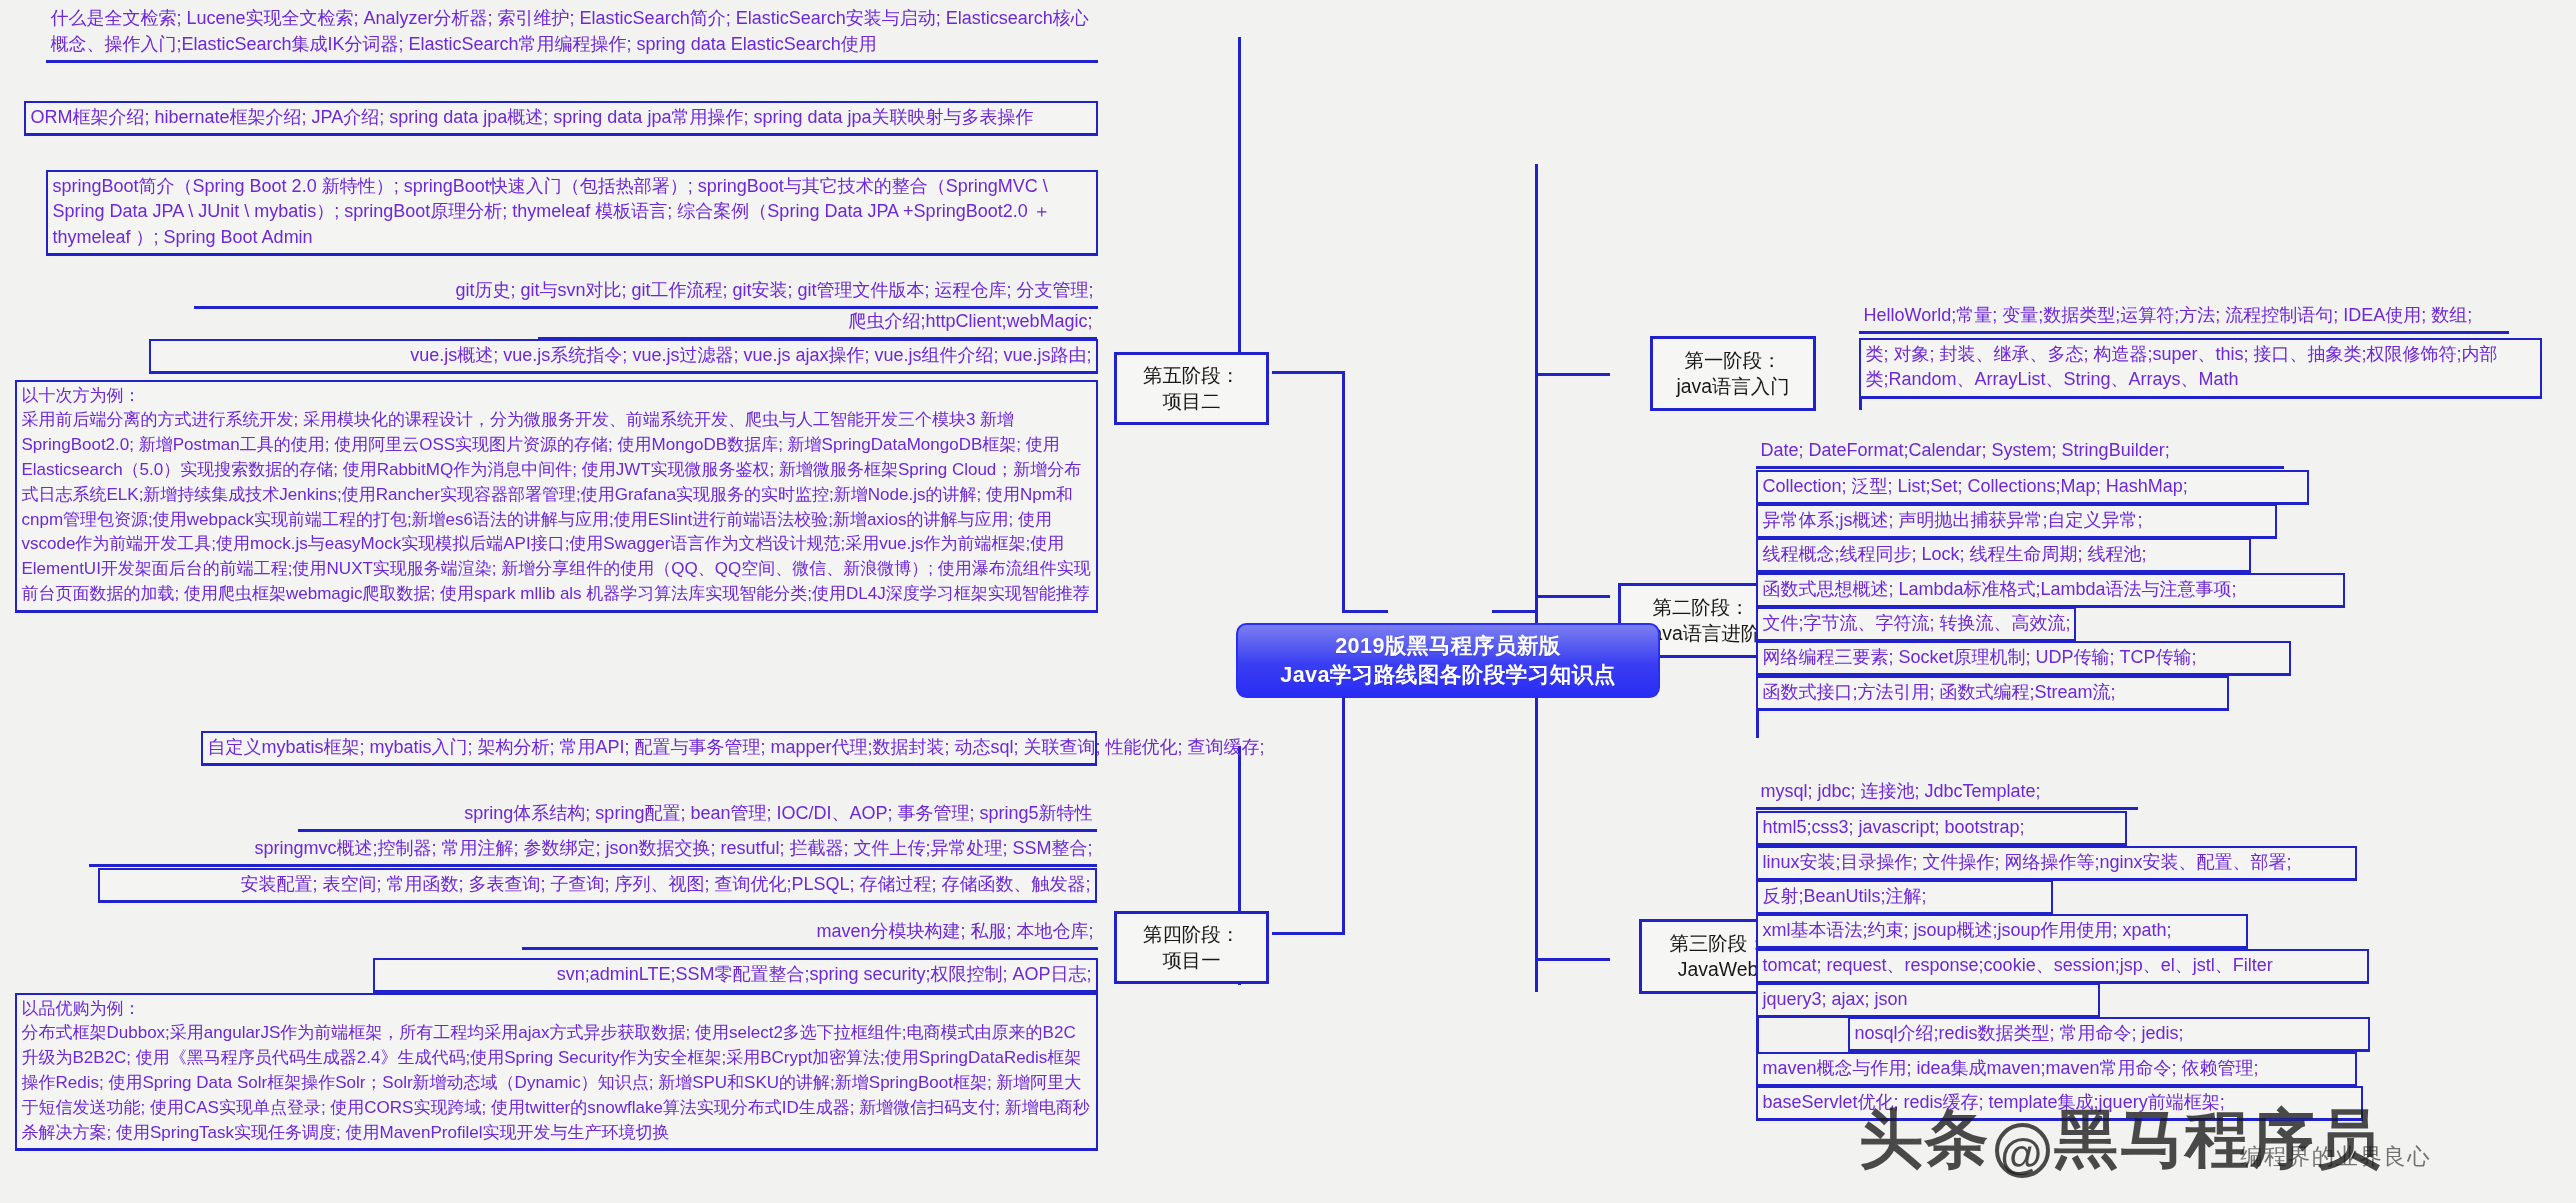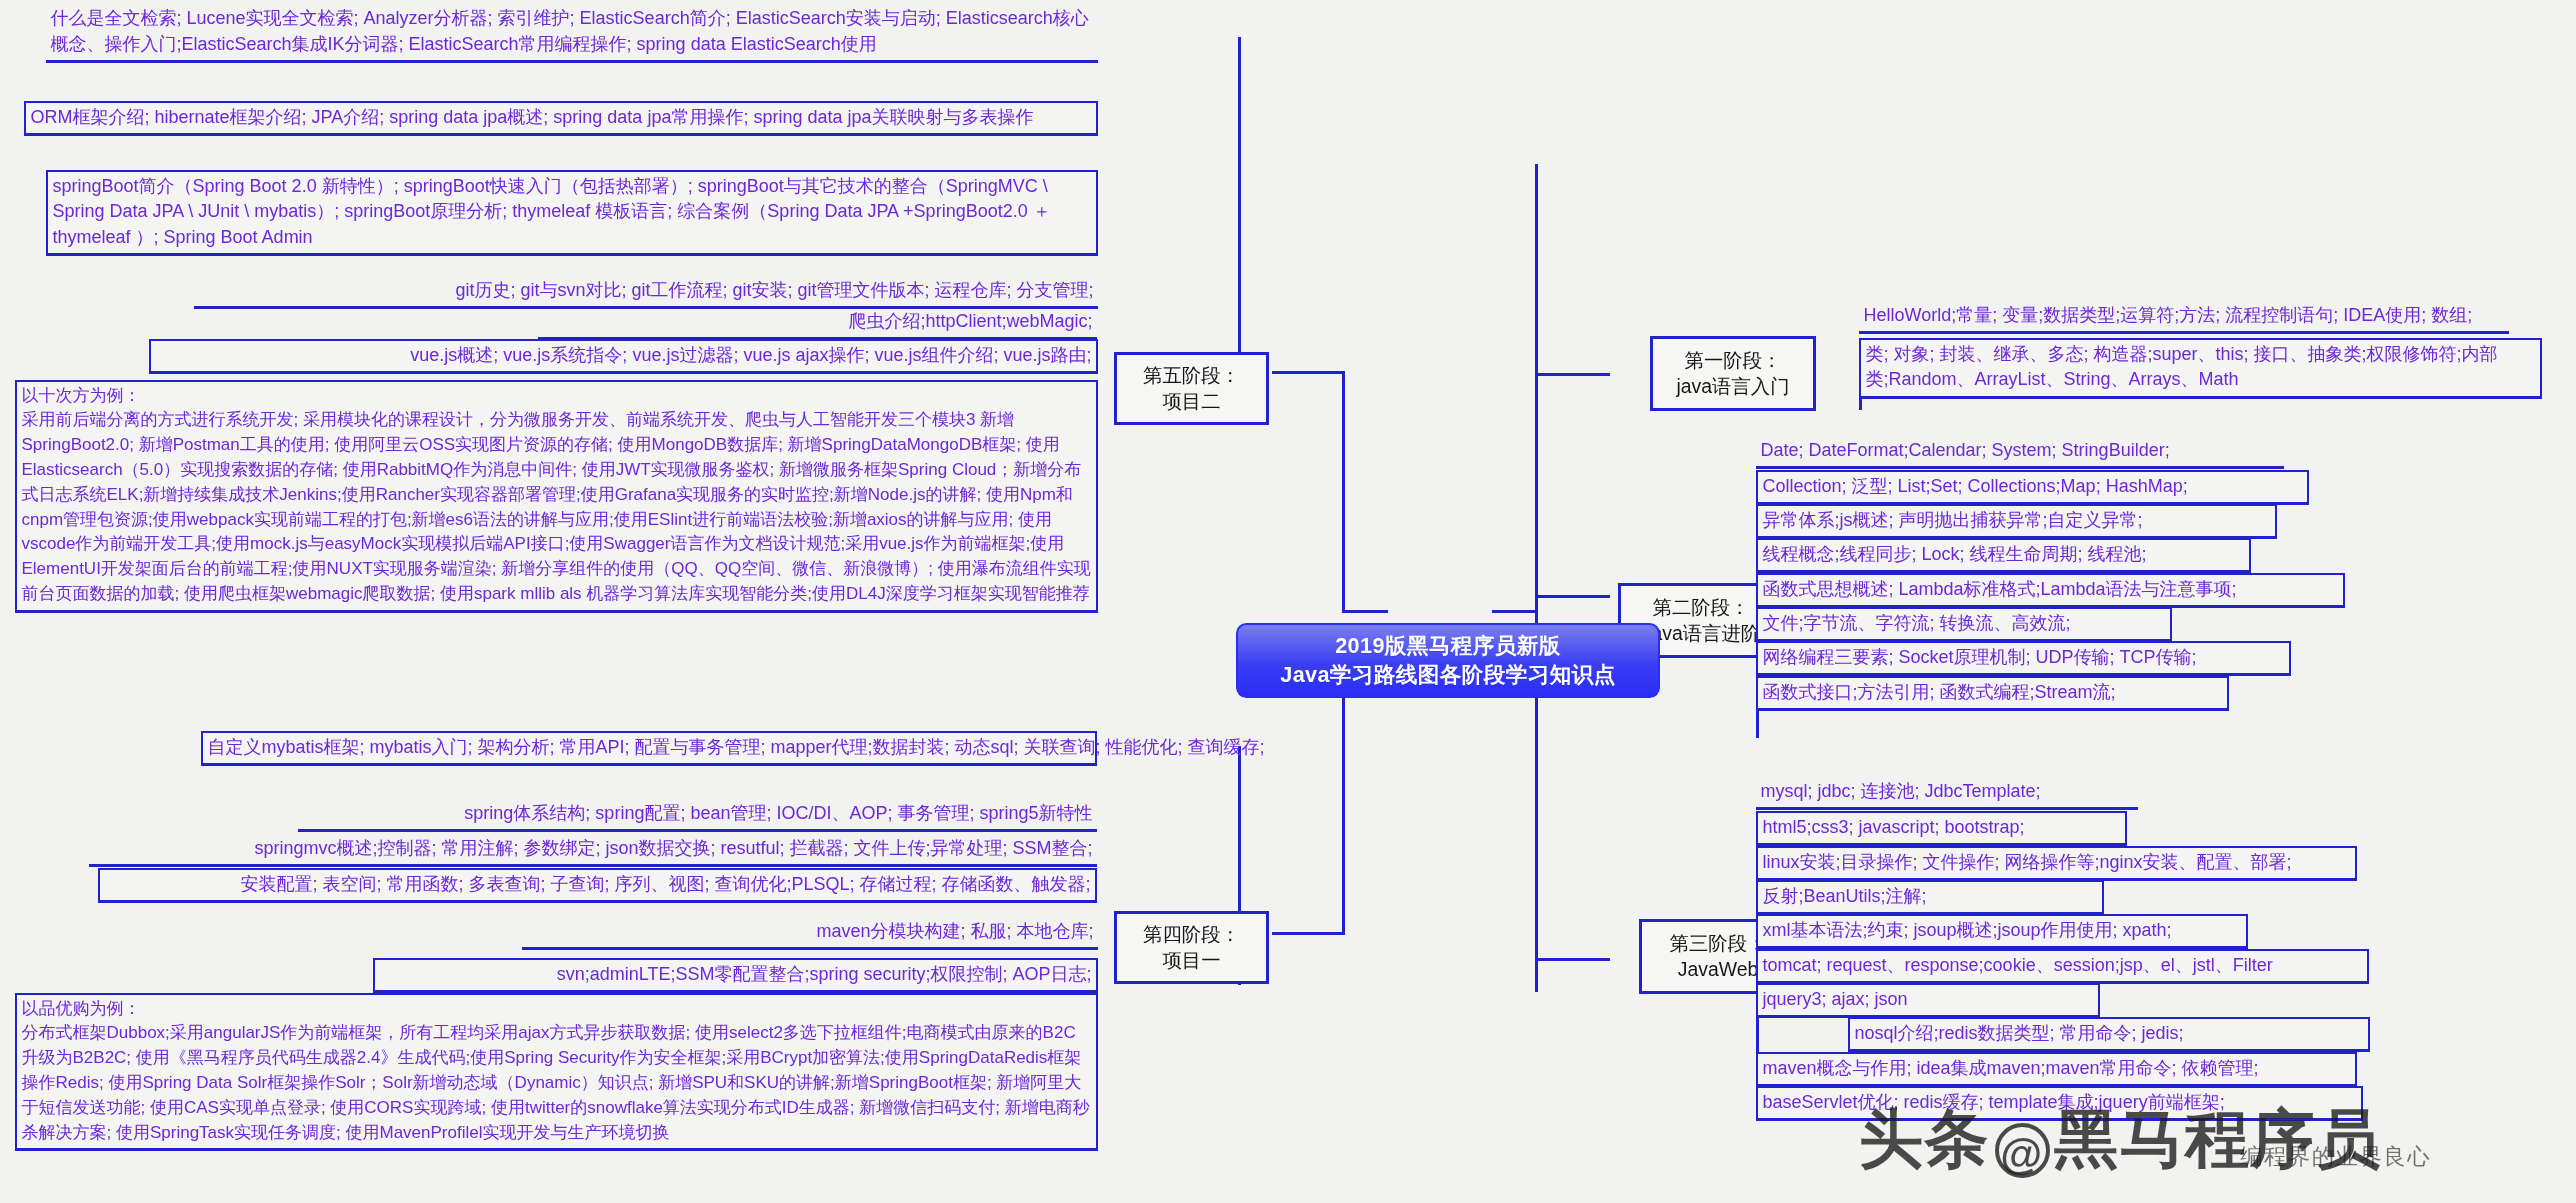--- a/index.html
+++ b/index.html
@@ -194,28 +194,28 @@
 
 <div class="leaf" style="left:1859px; top:301px; width:650px;">HelloWorld;常量; 变量;数据类型;运算符;方法; 流程控制语句; IDEA使用; 数组;</div>
 
 <div class="leaf wrap boxed" style="left:1859px; top:338px; width:683px;">类; 对象; 封装、继承、多态; 构造器;super、this; 接口、抽象类;权限修饰符;内部类;Random、ArrayList、String、Arrays、Math</div>
 
 <div class="leaf" style="left:1756px; top:436px; width:528px;">Date; DateFormat;Calendar; System; StringBuilder;</div>
 <div class="leaf boxed" style="left:1756px; top:470px; width:553px;">Collection; 泛型; List;Set; Collections;Map; HashMap;</div>
 <div class="leaf boxed" style="left:1756px; top:504px; width:521px;">异常体系;js概述; 声明抛出捕获异常;自定义异常;</div>
 <div class="leaf boxed" style="left:1756px; top:538px; width:495px;">线程概念;线程同步; Lock; 线程生命周期; 线程池;</div>
 <div class="leaf boxed" style="left:1756px; top:573px; width:589px;">函数式思想概述; Lambda标准格式;Lambda语法与注意事项;</div>
-<div class="leaf boxed" style="left:1756px; top:607px; width:416px;">文件;字节流、字符流; 转换流、高效流;</div>
+<div class="leaf boxed" style="left:1756px; top:607px; width:320px;">文件;字节流、字符流; 转换流、高效流;</div>
 <div class="leaf boxed" style="left:1756px; top:641px; width:535px;">网络编程三要素; Socket原理机制; UDP传输; TCP传输;</div>
 <div class="leaf boxed" style="left:1756px; top:676px; width:473px;">函数式接口;方法引用; 函数式编程;Stream流;</div>
 
 <div class="leaf" style="left:1756px; top:777px; width:382px;">mysql; jdbc; 连接池; JdbcTemplate;</div>
 <div class="leaf boxed" style="left:1756px; top:811px; width:371px;">html5;css3; javascript; bootstrap;</div>
 <div class="leaf boxed" style="left:1756px; top:846px; width:601px;">linux安装;目录操作; 文件操作; 网络操作等;nginx安装、配置、部署;</div>
-<div class="leaf boxed" style="left:1756px; top:880px; width:348px;">反射;BeanUtils;注解;</div>
+<div class="leaf boxed" style="left:1756px; top:880px; width:297px;">反射;BeanUtils;注解;</div>
 <div class="leaf boxed" style="left:1756px; top:914px; width:492px;">xml基本语法;约束; jsoup概述;jsoup作用使用; xpath;</div>
 <div class="leaf boxed" style="left:1756px; top:949px; width:613px;">tomcat; request、response;cookie、session;jsp、el、jstl、Filter</div>
 <div class="leaf boxed" style="left:1756px; top:983px; width:344px;">jquery3; ajax; json</div>
 <div class="leaf boxed" style="left:1848px; top:1017px; width:522px;">nosql介绍;redis数据类型; 常用命令; jedis;</div>
 <div class="leaf boxed" style="left:1756px; top:1052px; width:601px;">maven概念与作用; idea集成maven;maven常用命令; 依赖管理;</div>
 <div class="leaf boxed" style="left:1756px; top:1086px; width:607px;">baseServlet优化; redis缓存; template集成;jquery前端框架;</div>
 
 <div class="watermark" style="left:1827px; top:1096px;">
   <span>头条</span><span class="wm-circle">@</span><span>黑马程序员</span>
 </div>

